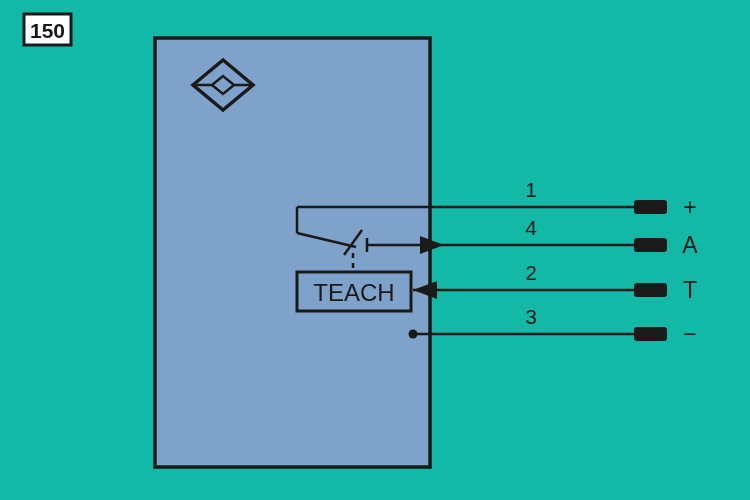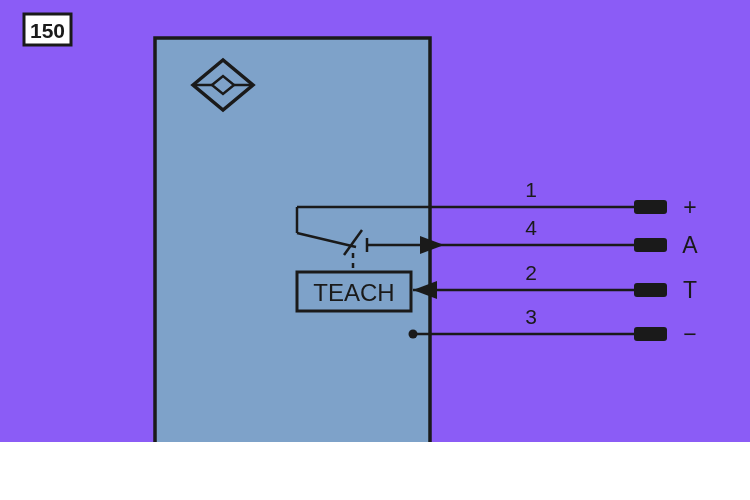--- a/index.html
+++ b/index.html
@@ -3,22 +3,22 @@
 <meta charset="utf-8">
 <style>
   html, body {
     margin: 0;
     padding: 0;
     background: #ffffff;
   }
   .canvas {
     position: relative;
     width: 750px;
-    height: 442px;
-    background: #8b5cf6;
+    height: 500px;
+    background: #14b8a6;
     font-family: "Liberation Sans", sans-serif;
     overflow: hidden;
   }
   svg { display: block; }
   .fig-label {
     font-family: "Liberation Sans", sans-serif;
     font-size: 21px;
     font-weight: bold;
     fill: #1a1a1a;
   }

